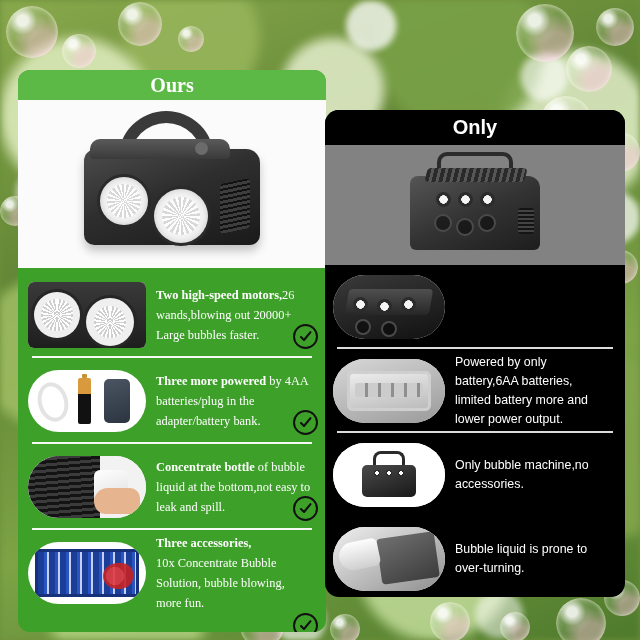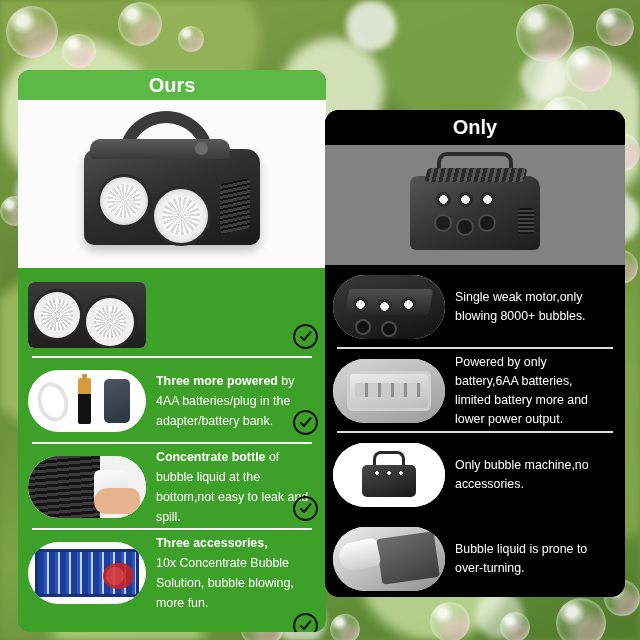--- a/index.html
+++ b/index.html
@@ -64,20 +64,21 @@
     white-space: nowrap;
   }
 
   
   .card-ours {
     position: absolute; left: 18px; top: 70px; width: 308px; height: 562px;
     background: #3da029;
     border-radius: 12px 12px 12px 12px;
     overflow: hidden;
     z-index: 3;
+    font-family: Liberation Serif, serif;
   }
   .hdr-ours {
     height: 30px; background: #5cb946; color: #fff;
     display: flex; align-items: center; justify-content: center;
     font-size: 20px; font-weight: 700;
   }
   .hero-ours {
     height: 168px; background: #fbfbfb;
     display: flex; align-items: center; justify-content: center;
     position: relative;
@@ -369,20 +370,21 @@
     </div>
 
     <div class="rows-ours">
 
       <div class="row row-ours">
         <div class="thumb thumb-ours-rect">
           <div class="t-fanpair"></div>
           <div class="t-fan" style="left:6px;  top:10px; width:46px; height:46px;"></div>
           <div class="t-fan" style="left:58px; top:16px; width:48px; height:48px;"></div>
         </div>
+        <div class="row-text"><b>Two high-speed motors,</b><span>26 wands,blowing out 20000+ Large bubbles faster.</span></div>
         <div class="check">
           <svg width="15" height="15" viewBox="0 0 15 15">
               <path d="M3 8 L6 11 L12.5 3.2" stroke="#111" stroke-width="2.1" fill="none" stroke-linecap="round" stroke-linejoin="round"></path>
             </svg>
         </div>
         <div class="divider"></div>
       </div>
 
       <div class="row row-ours">
         <div class="thumb thumb-ours-pill">
@@ -456,21 +458,20 @@
       <div class="row row-other">
         <div class="thumb thumb-other-pill">
           <div class="t-3port"></div>
           <div class="t-3port-bar"></div>
           <div class="o-port" style="left:20px;top:22px;"></div>
           <div class="o-port" style="left:44px;top:24px;"></div>
           <div class="o-port" style="left:68px;top:22px;"></div>
           <div class="o-hole" style="left:22px;top:44px;width:16px;height:16px;"></div>
           <div class="o-hole" style="left:48px;top:46px;width:16px;height:16px;"></div>
         </div>
-        <div class="row-text">Single weak motor,only blowing 8000+ bubbles.</div>
         <div class="divider divider-dark"></div>
       </div>
 
       <div class="row row-other">
         <div class="thumb thumb-other-pill">
           <div class="t-gray"></div>
           <div class="t-tray"></div>
         </div>
         <div class="row-text">Powered by only battery,6AA batteries, limited battery more and lower power output.</div>
         <div class="divider divider-dark"></div>

